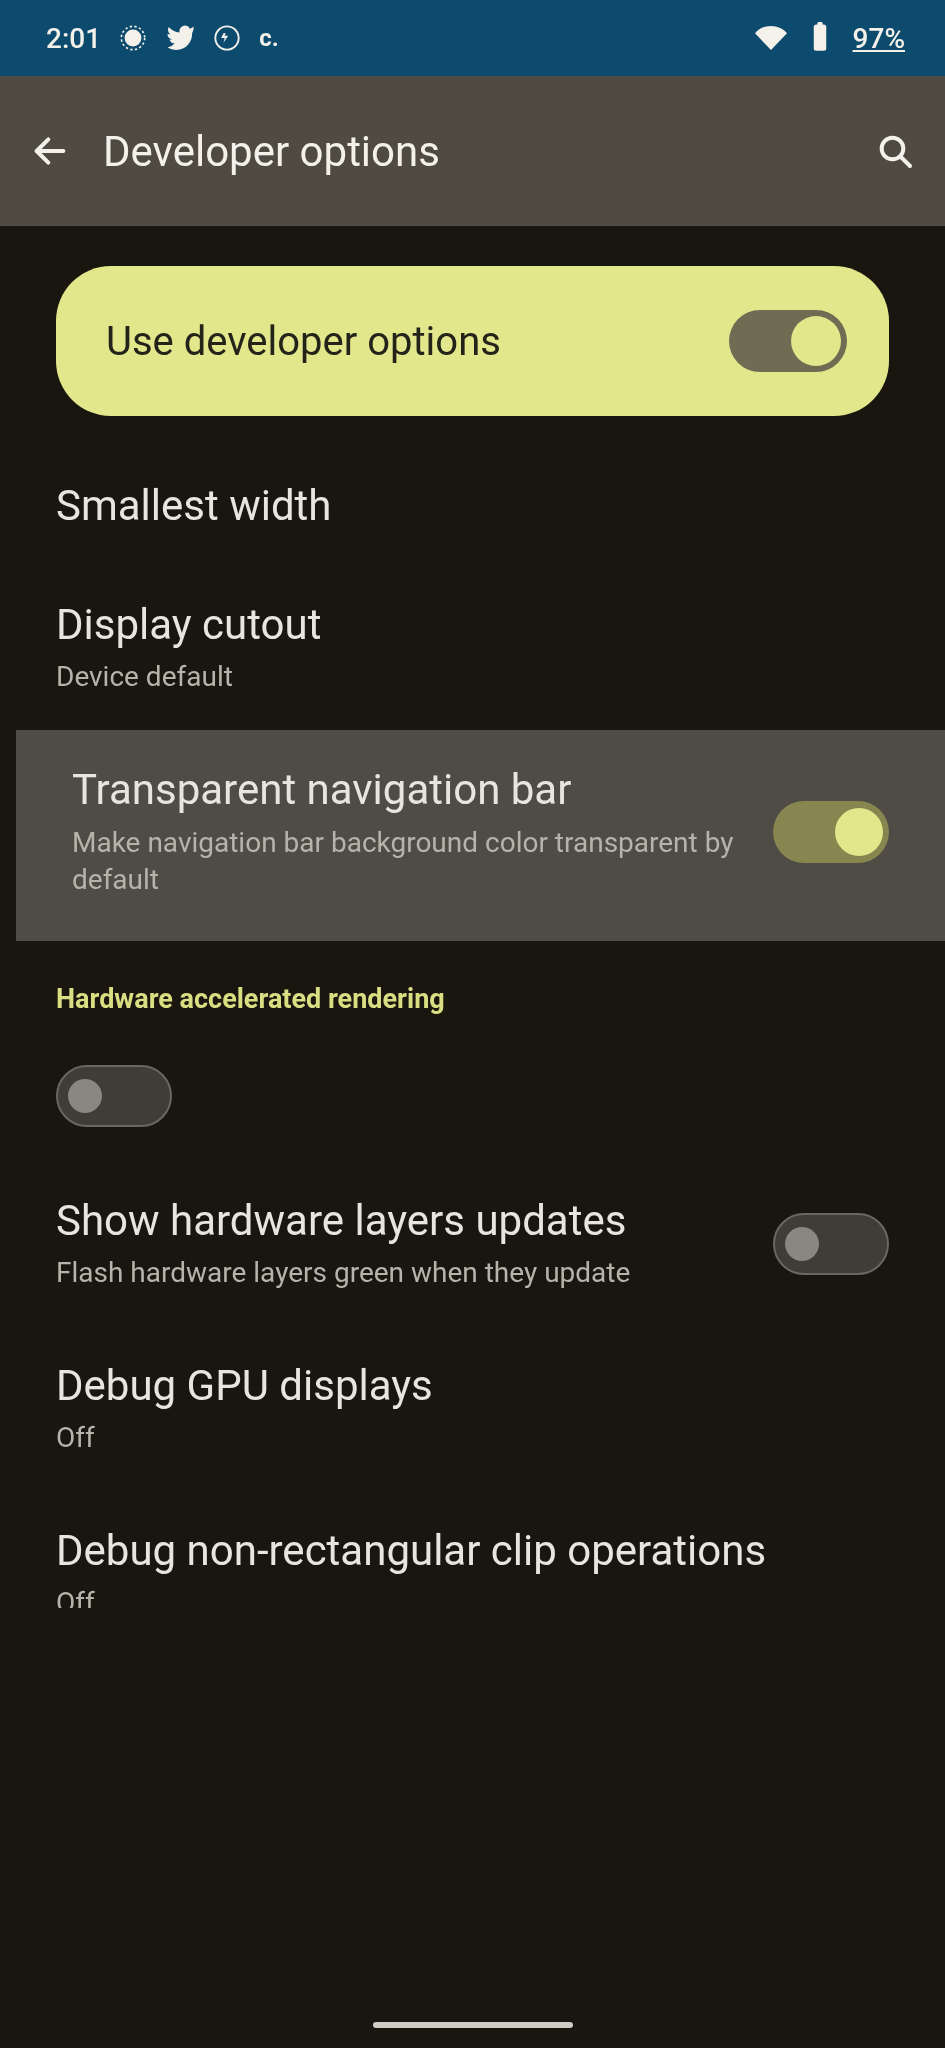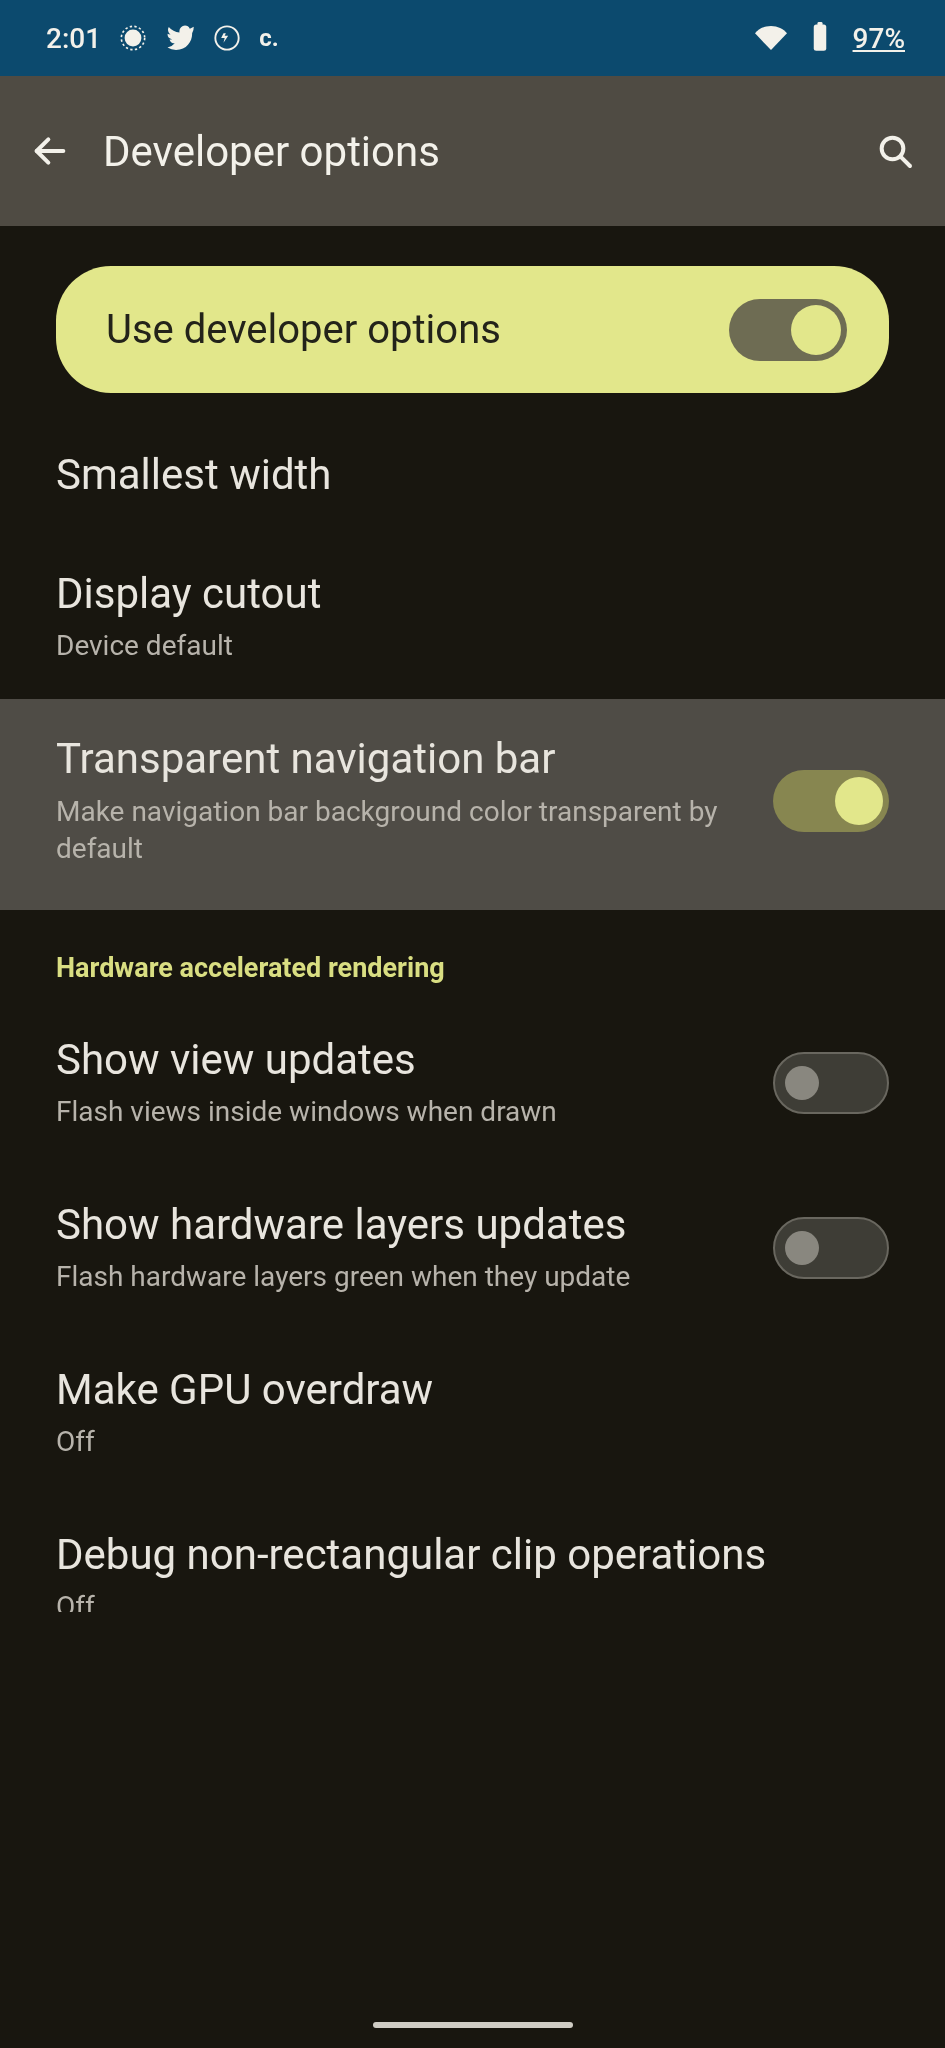--- a/index.html
+++ b/index.html
@@ -47,24 +47,24 @@
   }
   .appbar .search {
     width: 60px; height: 60px;
     display: flex; align-items: center; justify-content: center;
     color: #f3f1ea;
   }
 
   .content { padding-top: 40px; }
 
   .master-card {
-    margin: 0 56px 22px;
+    margin: 0 56px 30px;
     background: #e2e78b;
     border-radius: 55px;
-    height: 127px;
+    height: 150px;
     display: flex;
     align-items: center;
     justify-content: space-between;
     padding: 0 42px 0 50px;
   }
   .master-card .mc-title {
     color: #23231a;
     font-size: 40px;
     font-weight: 400;
   }
@@ -84,20 +84,21 @@
     background: #e2e78b;
     border-radius: 50%;
   }
 
   .setting {
     padding: 34px 56px 34px 56px;
   }
   .setting.highlighted {
     background: linear-gradient(#4f4c46, #4f4c46);
     padding-bottom: 42px;
+    margin-left: 16px;
   }
   .setting-row {
     display: flex;
     align-items: center;
     justify-content: space-between;
     gap: 20px;
   }
   .setting-text { flex: 1; }
   .st-title {
     font-size: 42px;
@@ -238,45 +239,41 @@
       <div class="switch on">
         <div class="knob"></div>
       </div>
     </div>
   </div>
 
   <div class="section-header">Hardware accelerated rendering</div>
 
   <div class="setting">
     <div class="setting-row">
-      <div class="setting-text">
-        <div class="st-title">Show view updates</div>
-        <div class="st-sub">Flash views inside windows when drawn</div>
-      </div>
       <div class="switch off">
         <div class="knob"></div>
       </div>
     </div>
   </div>
 
   <div class="setting">
     <div class="setting-row">
       <div class="setting-text">
         <div class="st-title">Show hardware layers updates</div>
         <div class="st-sub">Flash hardware layers green when they update</div>
       </div>
       <div class="switch off">
         <div class="knob"></div>
       </div>
     </div>
   </div>
 
   <div class="setting">
     <div class="setting-text">
-      <div class="st-title">Make GPU overdraw</div>
+      <div class="st-title">Debug GPU displays</div>
       <div class="st-sub">Off</div>
     </div>
   </div>
 
   <div class="setting partial">
     <div class="setting-text">
       <div class="st-title">Debug non-rectangular clip operations</div>
       <div class="st-sub">Off</div>
     </div>
   </div>

